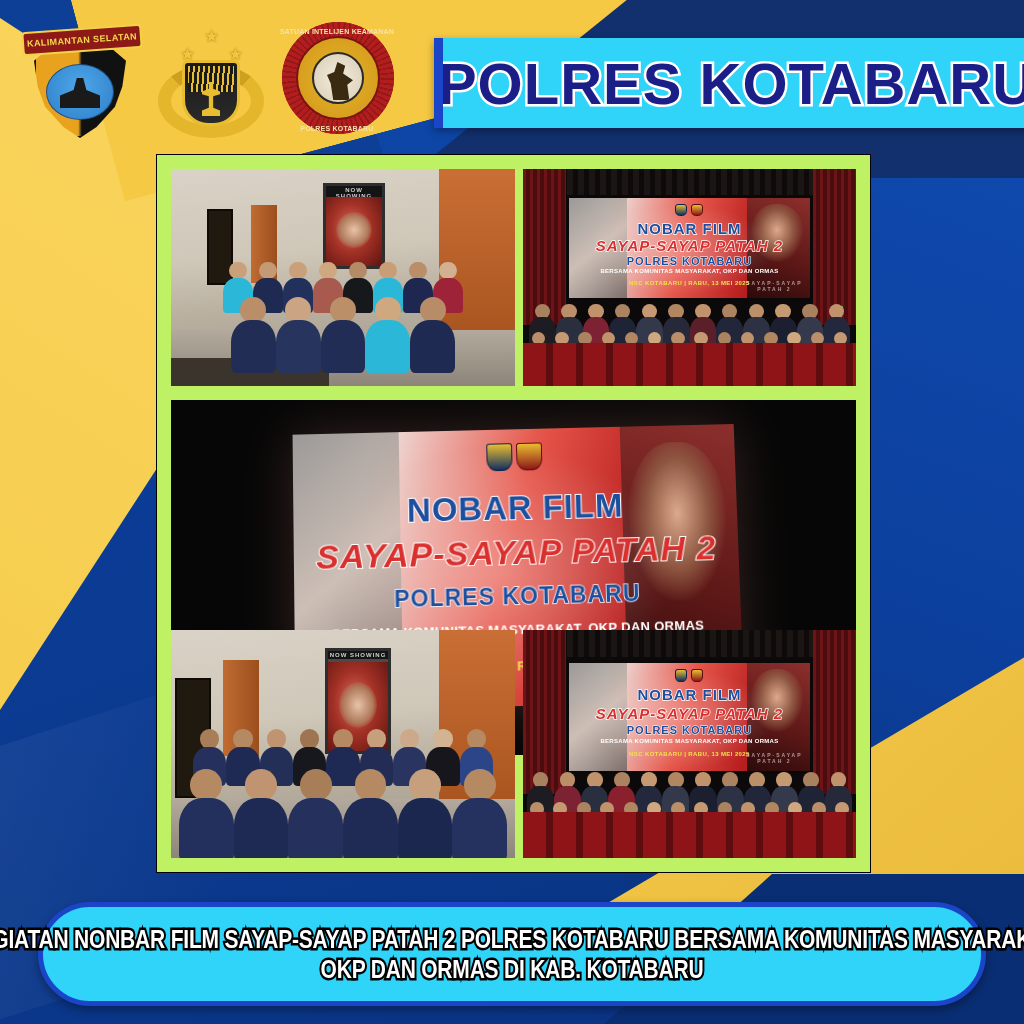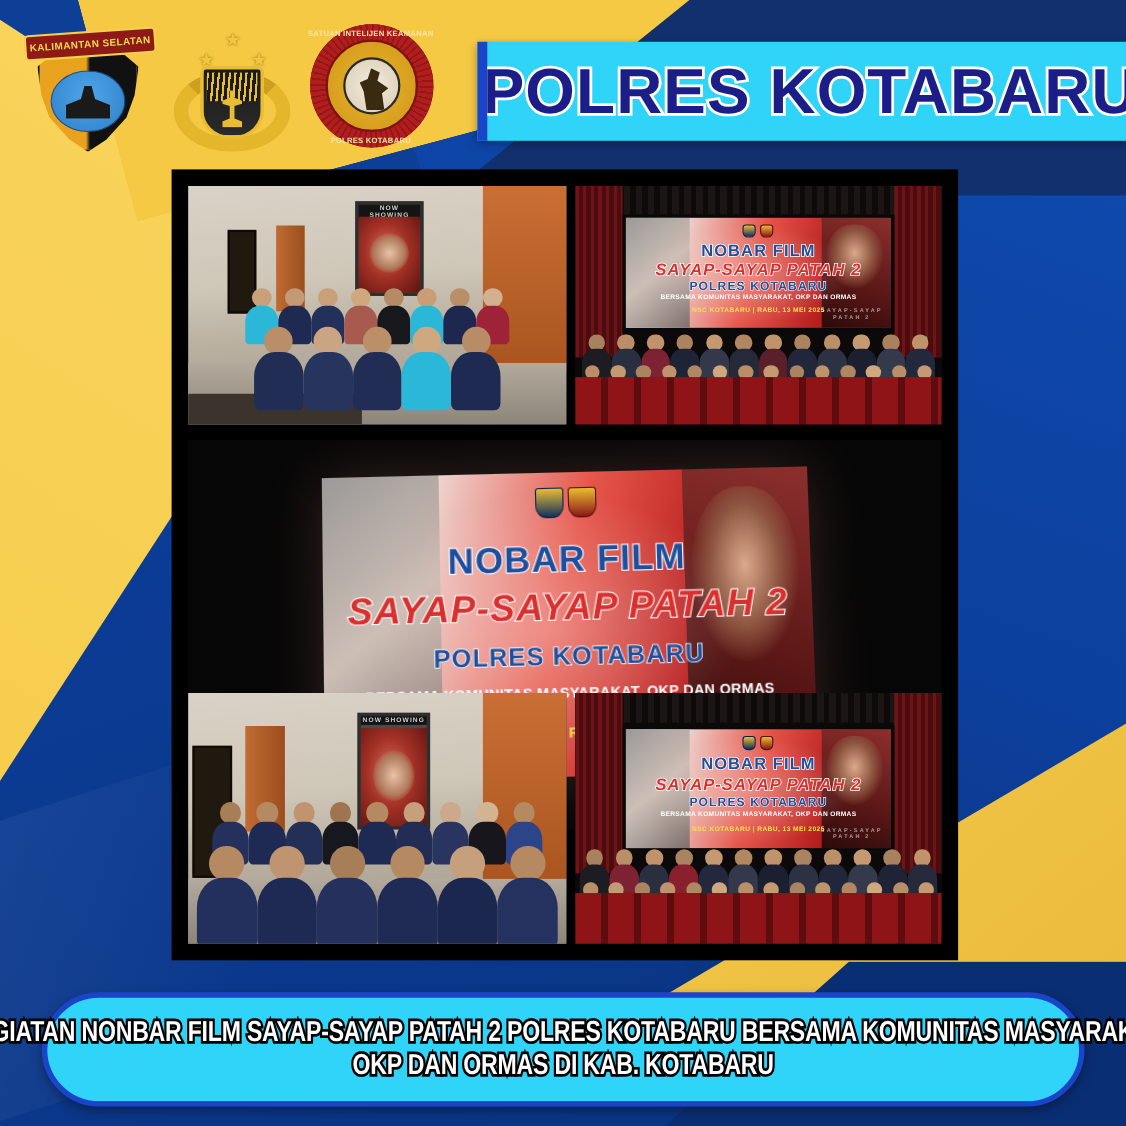--- a/index.html
+++ b/index.html
@@ -187,21 +187,21 @@
     color:#1b1e86;
     -webkit-text-stroke:5px #ffffff;
     paint-order:stroke fill;
     white-space:nowrap;
     font-family:"Liberation Sans", sans-serif;
   }
 
   
   #collage {
     position:absolute; left:157px; top:155px; width:713px; height:717px;
-    background:#000000; z-index:8;
+    background:#bef264; z-index:8;
     box-shadow:0 0 0 1px #000;
   }
 
   .ph { position:absolute; overflow:hidden; background:#111; }
 
   
   .lobby {
     position:absolute; inset:0;
     background:linear-gradient(175deg,#d9d2c6 0%, #cfc7b8 38%, #b9b0a0 60%, #9c958a 100%);
   }

